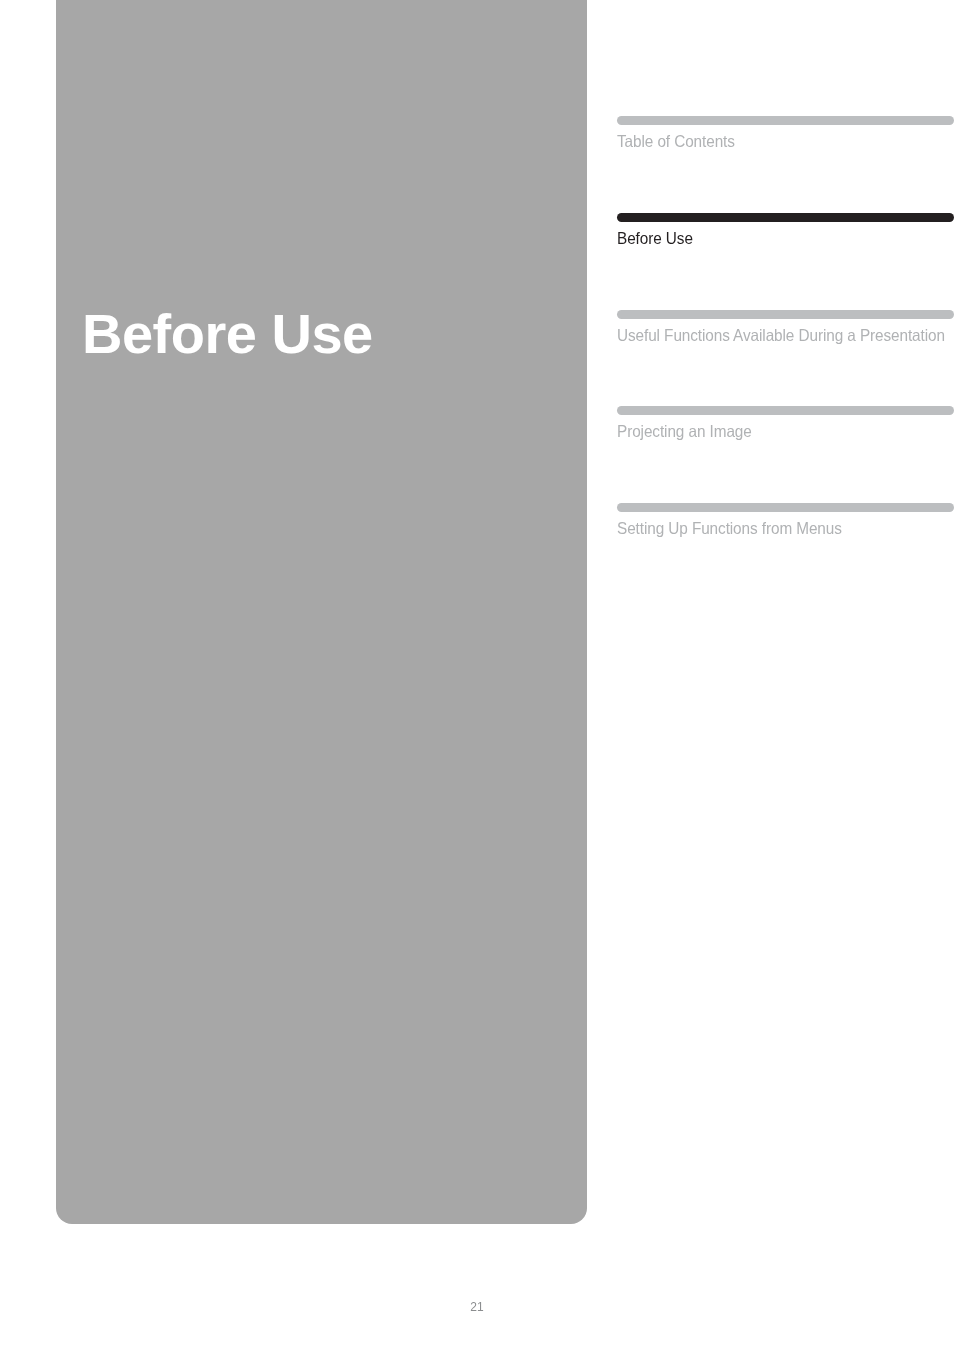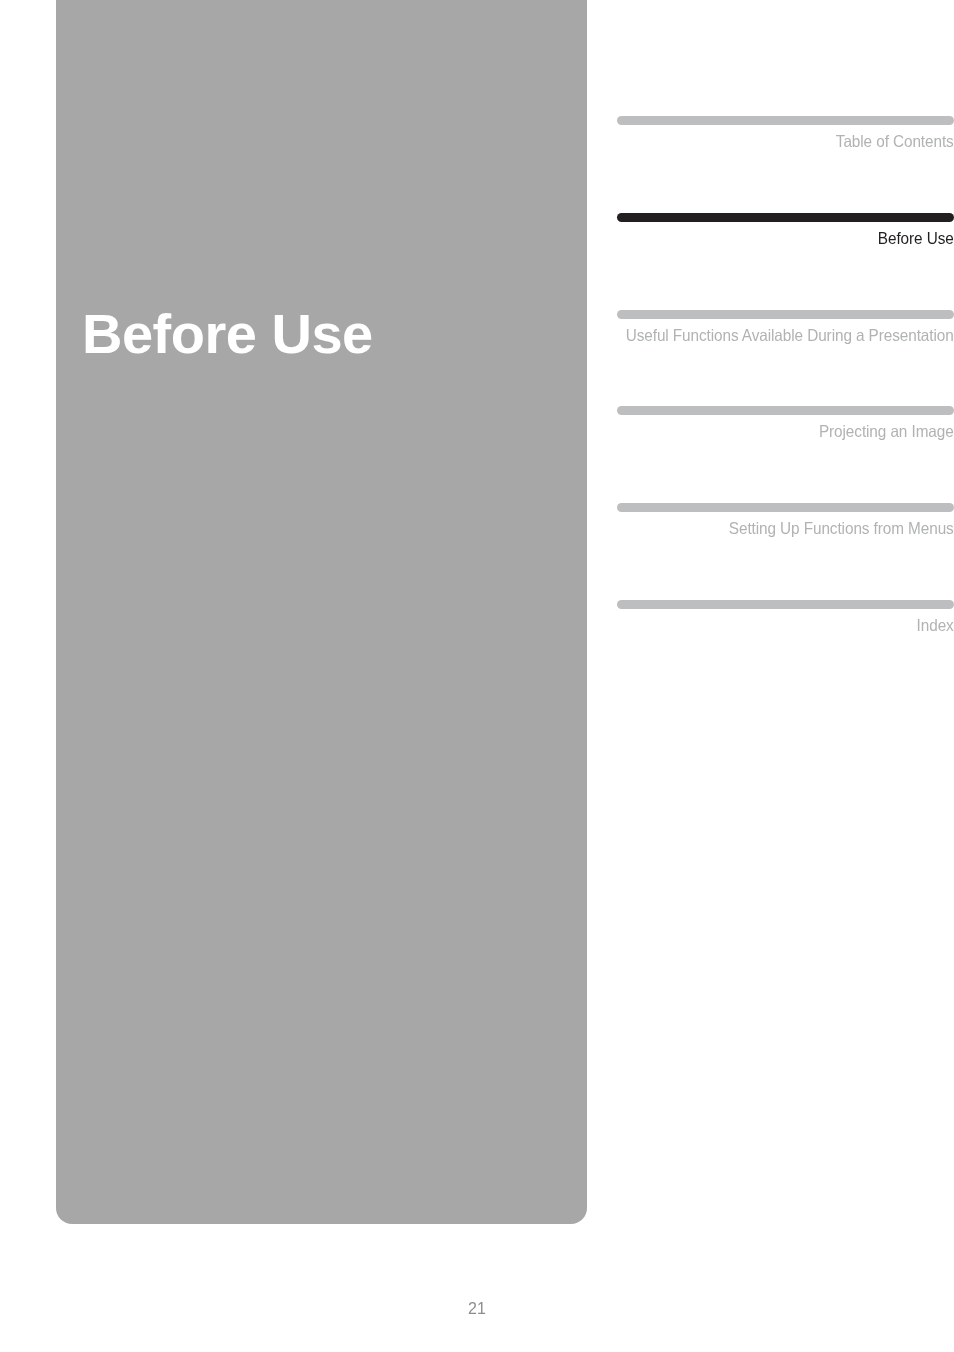--- a/index.html
+++ b/index.html
@@ -38,21 +38,20 @@
     line-height: 1.05;
     white-space: nowrap;
   }
 
   
   #chapter-index {
     position: absolute;
     left: 617px;
     top: 116px;
     width: 337px;
-    text-align: right;
   }
 
   .index-entry {
     position: relative;
     height: 96.8px;
   }
 
   .index-bar {
     width: 337px;
     height: 9px;
@@ -80,21 +79,21 @@
     color: #231f20;
   }
 
   
   #page-number {
     position: absolute;
     left: 0;
     top: 1300px;
     width: 954px;
     text-align: center;
-    font-size: 16px;
+    font-size: 12px;
     color: #8b8d8f;
   }
 </style>
 </head>
 <body>
 
 <div id="chapter-panel">
   <div id="chapter-title">Before Use</div>
 </div>
 
@@ -112,19 +111,15 @@
       <div class="index-label">Useful Functions Available During a Presentation</div>
     </div>
     <div class="index-entry">
       <div class="index-bar"></div>
       <div class="index-label">Projecting an Image</div>
     </div>
     <div class="index-entry">
       <div class="index-bar"></div>
       <div class="index-label">Setting Up Functions from Menus</div>
     </div>
-    <div class="index-entry">
-      <div class="index-bar"></div>
-      <div class="index-label">Index</div>
-    </div>
   </div>
 
 <div id="page-number">21</div>
 
 </body></html>

